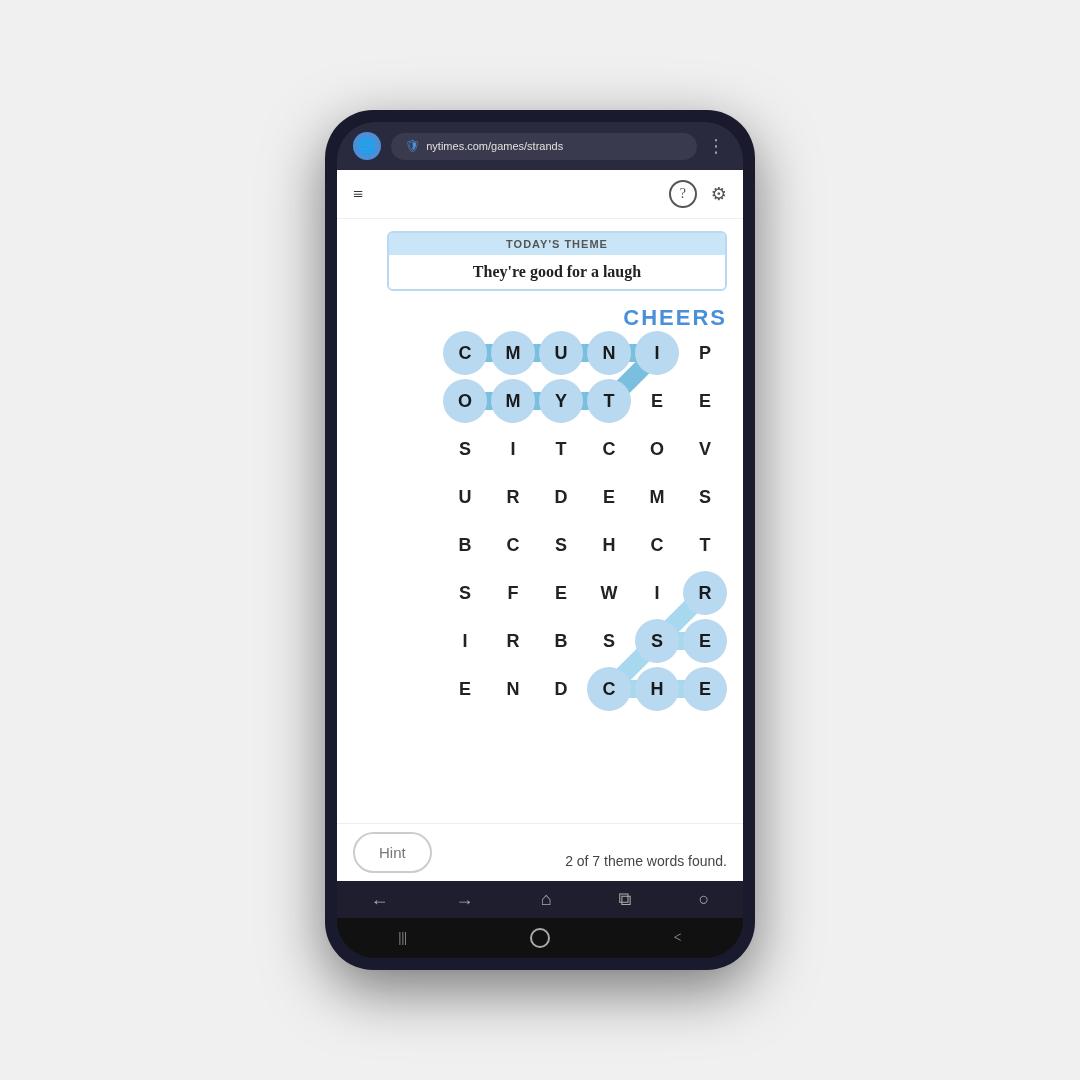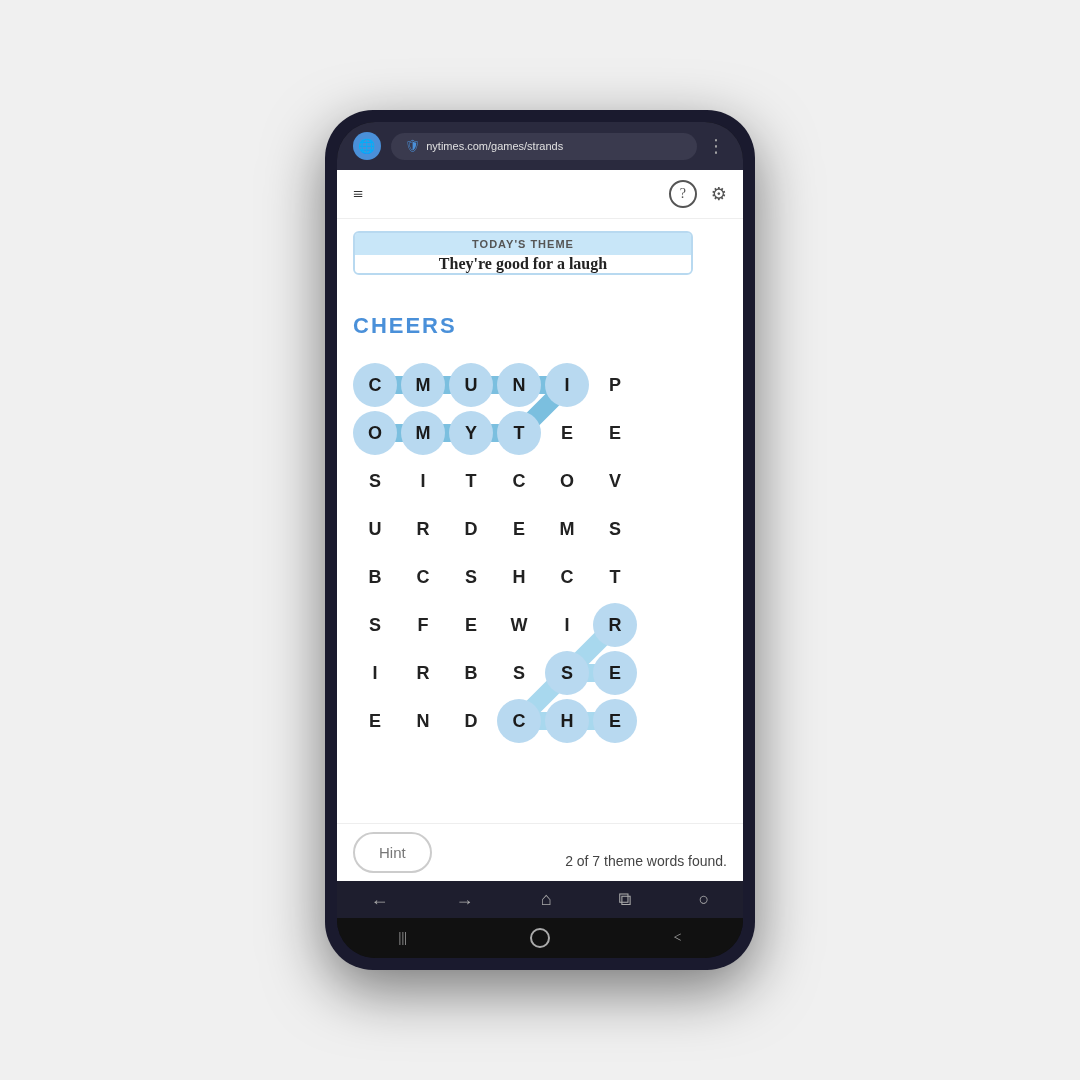--- a/index.html
+++ b/index.html
@@ -112,24 +112,23 @@
     }
     .toolbar-gear {
       font-size: 18px;
       color: #555;
       cursor: pointer;
     }
     .game-content {
       flex: 1;
       display: flex;
       flex-direction: column;
-      align-items: flex-start;
+      align-items: flex-end;
       padding: 12px 16px;
       overflow-y: auto;
-      gap: 24px;
     }
     .theme-box {
       width: 100%;
       max-width: 340px;
       border: 2px solid #b8d9f0;
       border-radius: 6px;
       overflow: hidden;
       margin-bottom: 14px;
       background: #e8f4fd;
     }
@@ -139,20 +138,21 @@
       padding: 5px;
       font-size: 11px;
       font-family: Arial, sans-serif;
       letter-spacing: 1px;
       color: #555;
       font-weight: bold;
     }
     .theme-value {
       background: white;
       text-align: center;
+      padding: 8px;
       font-size: 16px;
       font-family: Georgia, serif;
       font-weight: bold;
       color: #222;
     }
     .spangram-word {
       font-family: Arial, sans-serif;
       font-weight: bold;
       font-size: 22px;
       color: #4a90d9;

